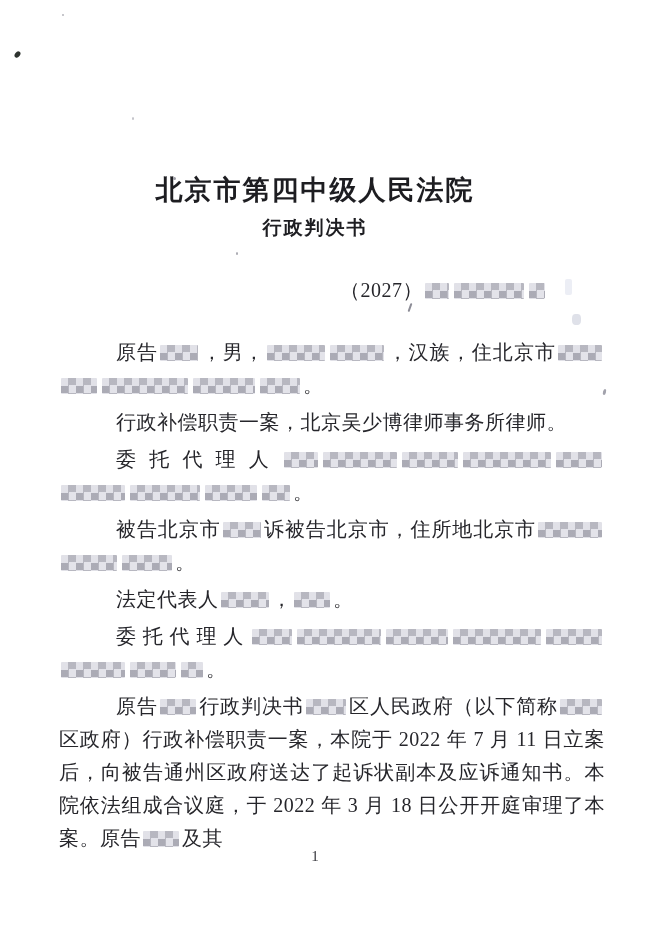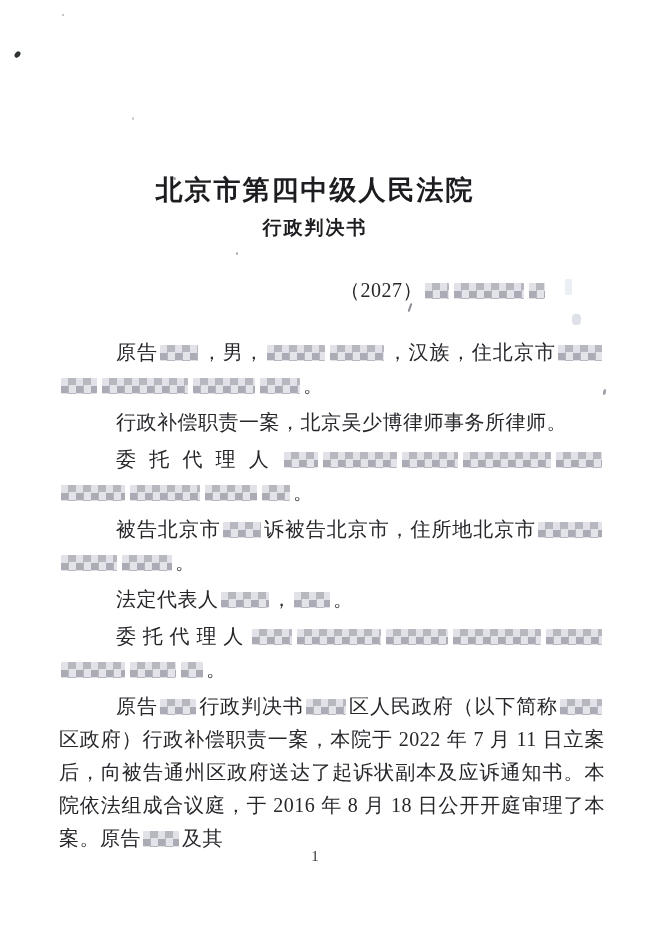--- a/index.html
+++ b/index.html
@@ -91,21 +91,21 @@
 
   <div class="case-line"><span>（2027）</span><span class="rx" style="width: 24px;"></span><span class="rx" style="width: 70px;"></span><span class="rx" style="width: 16px;"></span></div>
 
   <div class="doc-body">
     <p><span>原告</span><span class="rx" style="width: 38px;"></span><span>，男，</span><span class="rx" style="width: 58px;"></span><span class="rx" style="width: 54px;"></span><span>，汉族，住北京市</span><span class="rx" style="width: 44px;"></span><span class="rx" style="width: 36px;"></span><span class="rx" style="width: 86px;"></span><span class="rx" style="width: 62px;"></span><span class="rx" style="width: 40px;"></span><span>。</span></p>
     <p><span>行政补偿职责一案，北京吴少博律师事务所律师。</span></p>
     <p><span>委托代理人</span><span class="rx" style="width: 34px;"></span><span class="rx" style="width: 74px;"></span><span class="rx" style="width: 56px;"></span><span class="rx" style="width: 88px;"></span><span class="rx" style="width: 46px;"></span><span class="rx" style="width: 64px;"></span><span class="rx" style="width: 70px;"></span><span class="rx" style="width: 52px;"></span><span class="rx" style="width: 28px;"></span><span>。</span></p>
     <p><span>被告北京市</span><span class="rx" style="width: 38px;"></span><span>诉被告北京市，住所地北京市</span><span class="rx" style="width: 64px;"></span><span class="rx" style="width: 56px;"></span><span class="rx" style="width: 50px;"></span><span>。</span></p>
     <p><span>法定代表人</span><span class="rx" style="width: 48px;"></span><span>，</span><span class="rx" style="width: 36px;"></span><span>。</span></p>
     <p><span>委托代理人</span><span class="rx" style="width: 40px;"></span><span class="rx" style="width: 84px;"></span><span class="rx" style="width: 62px;"></span><span class="rx" style="width: 88px;"></span><span class="rx" style="width: 56px;"></span><span class="rx" style="width: 64px;"></span><span class="rx" style="width: 46px;"></span><span class="rx" style="width: 22px;"></span><span>。</span></p>
-    <p><span>原告</span><span class="rx" style="width: 36px;"></span><span>行政判决书</span><span class="rx" style="width: 40px;"></span><span>区人民政府（以下简称</span><span class="rx" style="width: 42px;"></span><span>区政府）行政补偿职责一案，本院于 2022 年 7 月 11 日立案后，向被告通州区政府送达了起诉状副本及应诉通知书。本院依法组成合议庭，于 2016 年 8 月 18 日公开开庭审理了本案。原告</span><span class="rx" style="width: 36px;"></span><span>及其</span></p>
+    <p><span>原告</span><span class="rx" style="width: 36px;"></span><span>行政判决书</span><span class="rx" style="width: 40px;"></span><span>区人民政府（以下简称</span><span class="rx" style="width: 42px;"></span><span>区政府）行政补偿职责一案，本院于 2022 年 7 月 11 日立案后，向被告通州区政府送达了起诉状副本及应诉通知书。本院依法组成合议庭，于 2022 年 3 月 18 日公开开庭审理了本案。原告</span><span class="rx" style="width: 36px;"></span><span>及其</span></p>
   </div>
 
   <div class="page-number">1</div>
 
   <div class="speck speck-1"></div>
   <div class="speck speck-2"></div>
   <div class="speck speck-3"></div>
   <div class="speck speck-4"></div>
   <div class="speck speck-5"></div>
   <div class="speck speck-6"></div>

